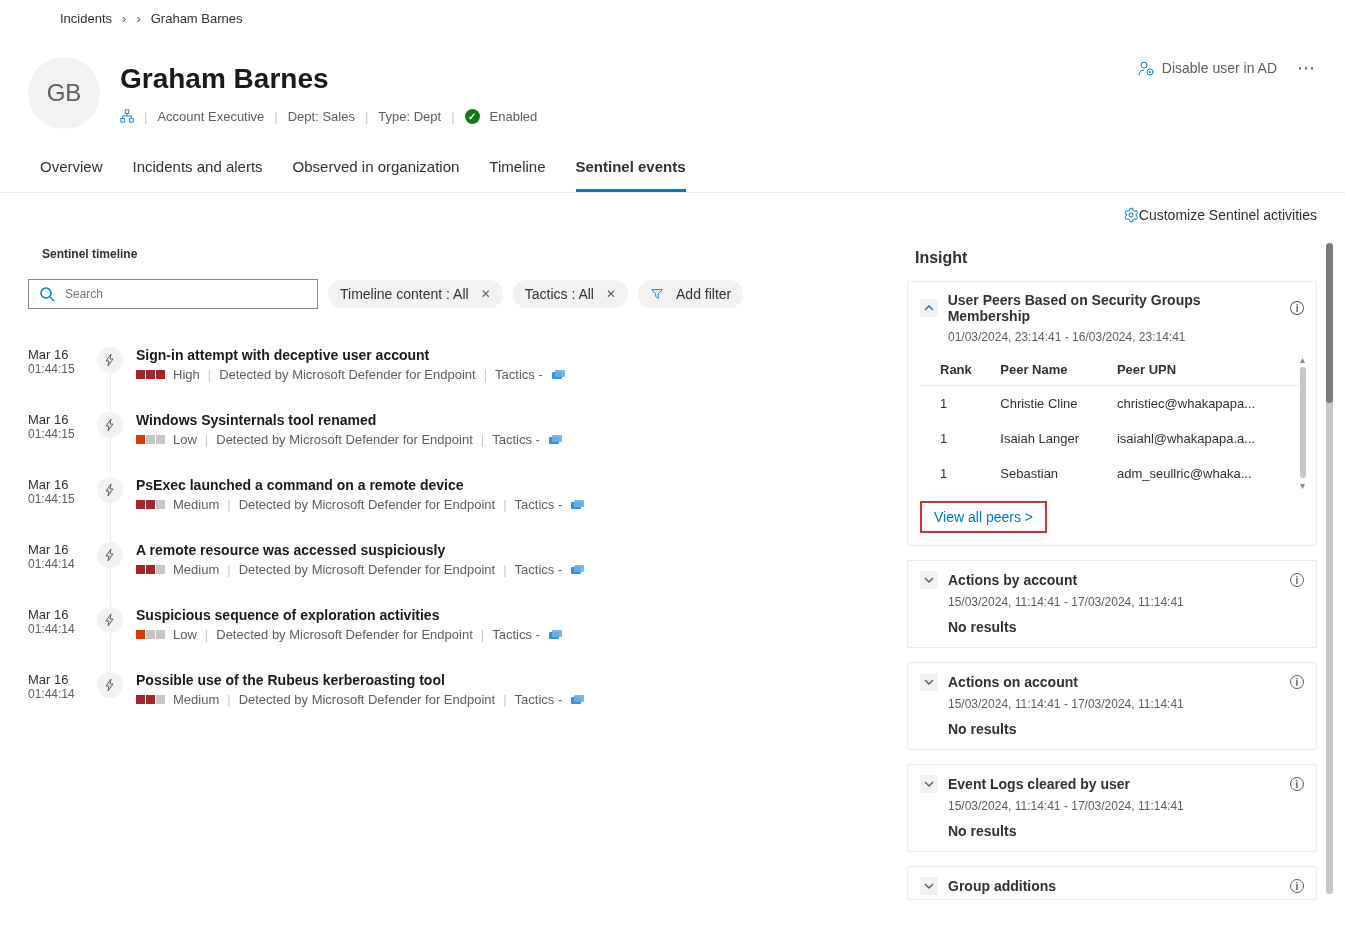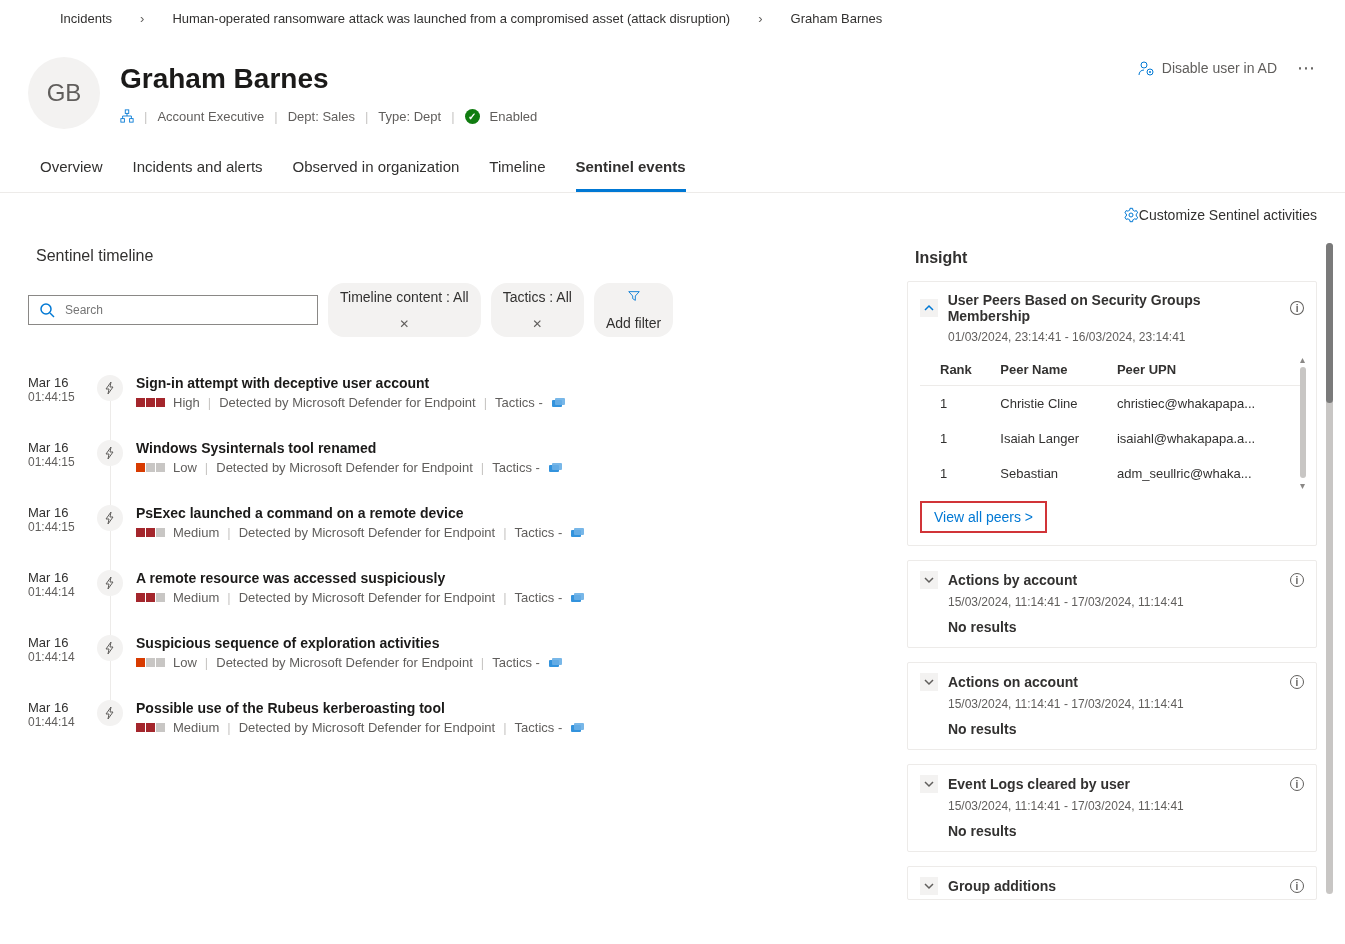--- a/index.html
+++ b/index.html
@@ -6,21 +6,21 @@
   body {
     margin: 0;
     font-family: "Segoe UI", -apple-system, BlinkMacSystemFont, sans-serif;
     font-size: 14px;
     color: #323130;
     background: #fff;
   }
   .breadcrumb {
     display: flex;
     align-items: center;
-    gap: 28px;
+    gap: 10px;
     padding: 11px 60px;
     font-size: 13px;
     color: #323130;
   }
   .breadcrumb .crumb { color: #323130; cursor: pointer; }
   .breadcrumb .chev { color: #605e5c; }
   .header {
     padding: 20px 28px 14px 28px;
     display: flex;
     align-items: flex-start;
@@ -67,21 +67,21 @@
     align-items: center;
   }
   .gear { color: #0078d4; }
   .main {
     display: flex;
     gap: 20px;
     padding: 0 28px 20px 28px;
     align-items: flex-start;
   }
   .left-col { flex: 1; min-width: 0; }
-  .section-title { font-weight: 400; font-size: 16px; margin: 10px 0 18px 8px; }
+  .section-title { font-weight: 700; font-size: 12px; margin: 10px 0 18px 14px; }
   .filter-row { display: flex; gap: 10px; align-items: center; }
   .search-box {
     flex: 0 0 290px;
     display: flex;
     align-items: center;
     gap: 8px;
     border: 1px solid #8a8886;
     padding: 6px 10px;
     font-size: 14px;
     color: #605e5c;
@@ -90,21 +90,20 @@
   .pill {
     display: flex;
     align-items: center;
     gap: 12px;
     background: #f3f2f1;
     border-radius: 16px;
     padding: 6px 12px;
     font-size: 14px;
     color: #323130;
     cursor: pointer;
-    flex-direction: column;
   }
   .pill .x { color: #605e5c; font-size: 12px; }
   .pill .funnel { color: #0078d4; }
   .timeline-list { margin-top: 30px; }
   .tl-item { display: flex; gap: 12px; padding: 8px 0 22px 0; }
   .tl-time { width: 56px; font-size: 13px; color: #323130; }
   .tl-time .t2 { color: #605e5c; font-size: 12px; }
   .tl-node-col { position: relative; width: 28px; display: flex; justify-content: center; }
   .tl-node {
     width: 26px; height: 26px; border-radius: 50%; background: #f3f2f1;
@@ -167,21 +166,20 @@
   .no-results { font-weight: 600; font-size: 14px; padding-left: 28px; }
   .insight-title { font-weight: 600; font-size: 16px; padding: 12px 4px 14px 8px; }
   svg { display: block; }
 </style>
 </head>
 <body>
 
 <div class="breadcrumb">
   <span class="crumb">Incidents</span>
   <span class="chev">›</span>
-  <span class="crumb">Human-operated ransomware attack was launched from a compromised asset (attack disruption)</span>
   <span class="chev">›</span>
   <span class="crumb">Graham Barnes</span>
 </div>
 
 <div class="header">
   <div class="header-left">
     <div class="avatar">GB</div>
     <div class="user-block">
       <div class="name">Graham Barnes</div>
       <div class="user-meta">

